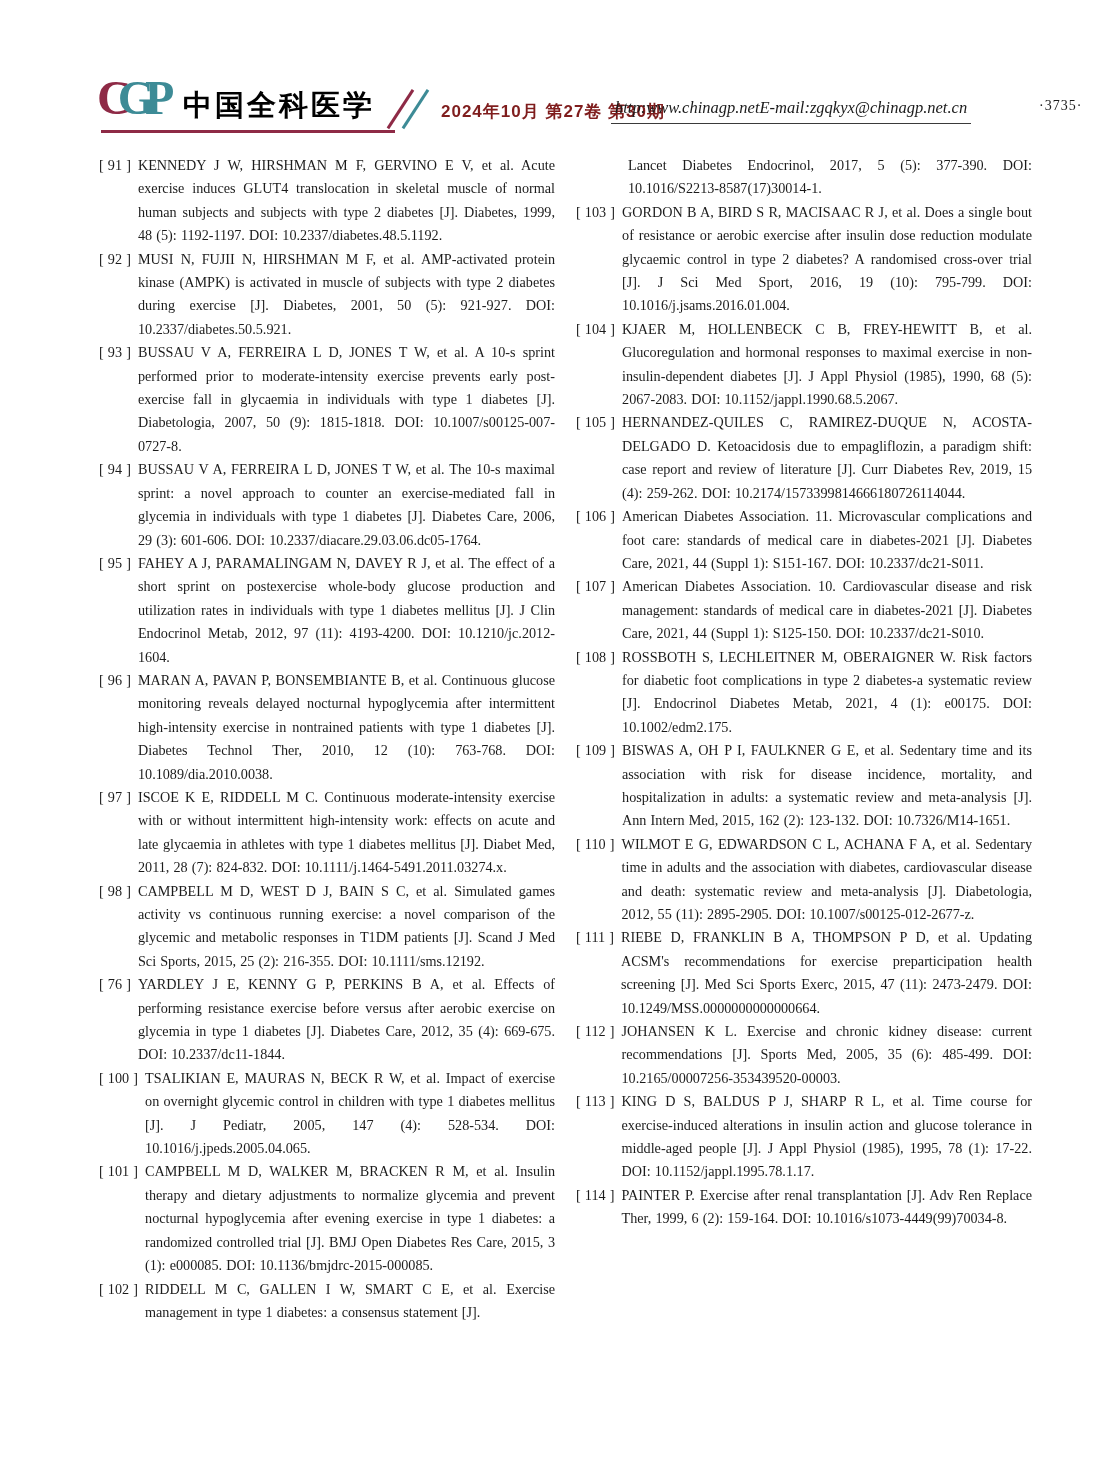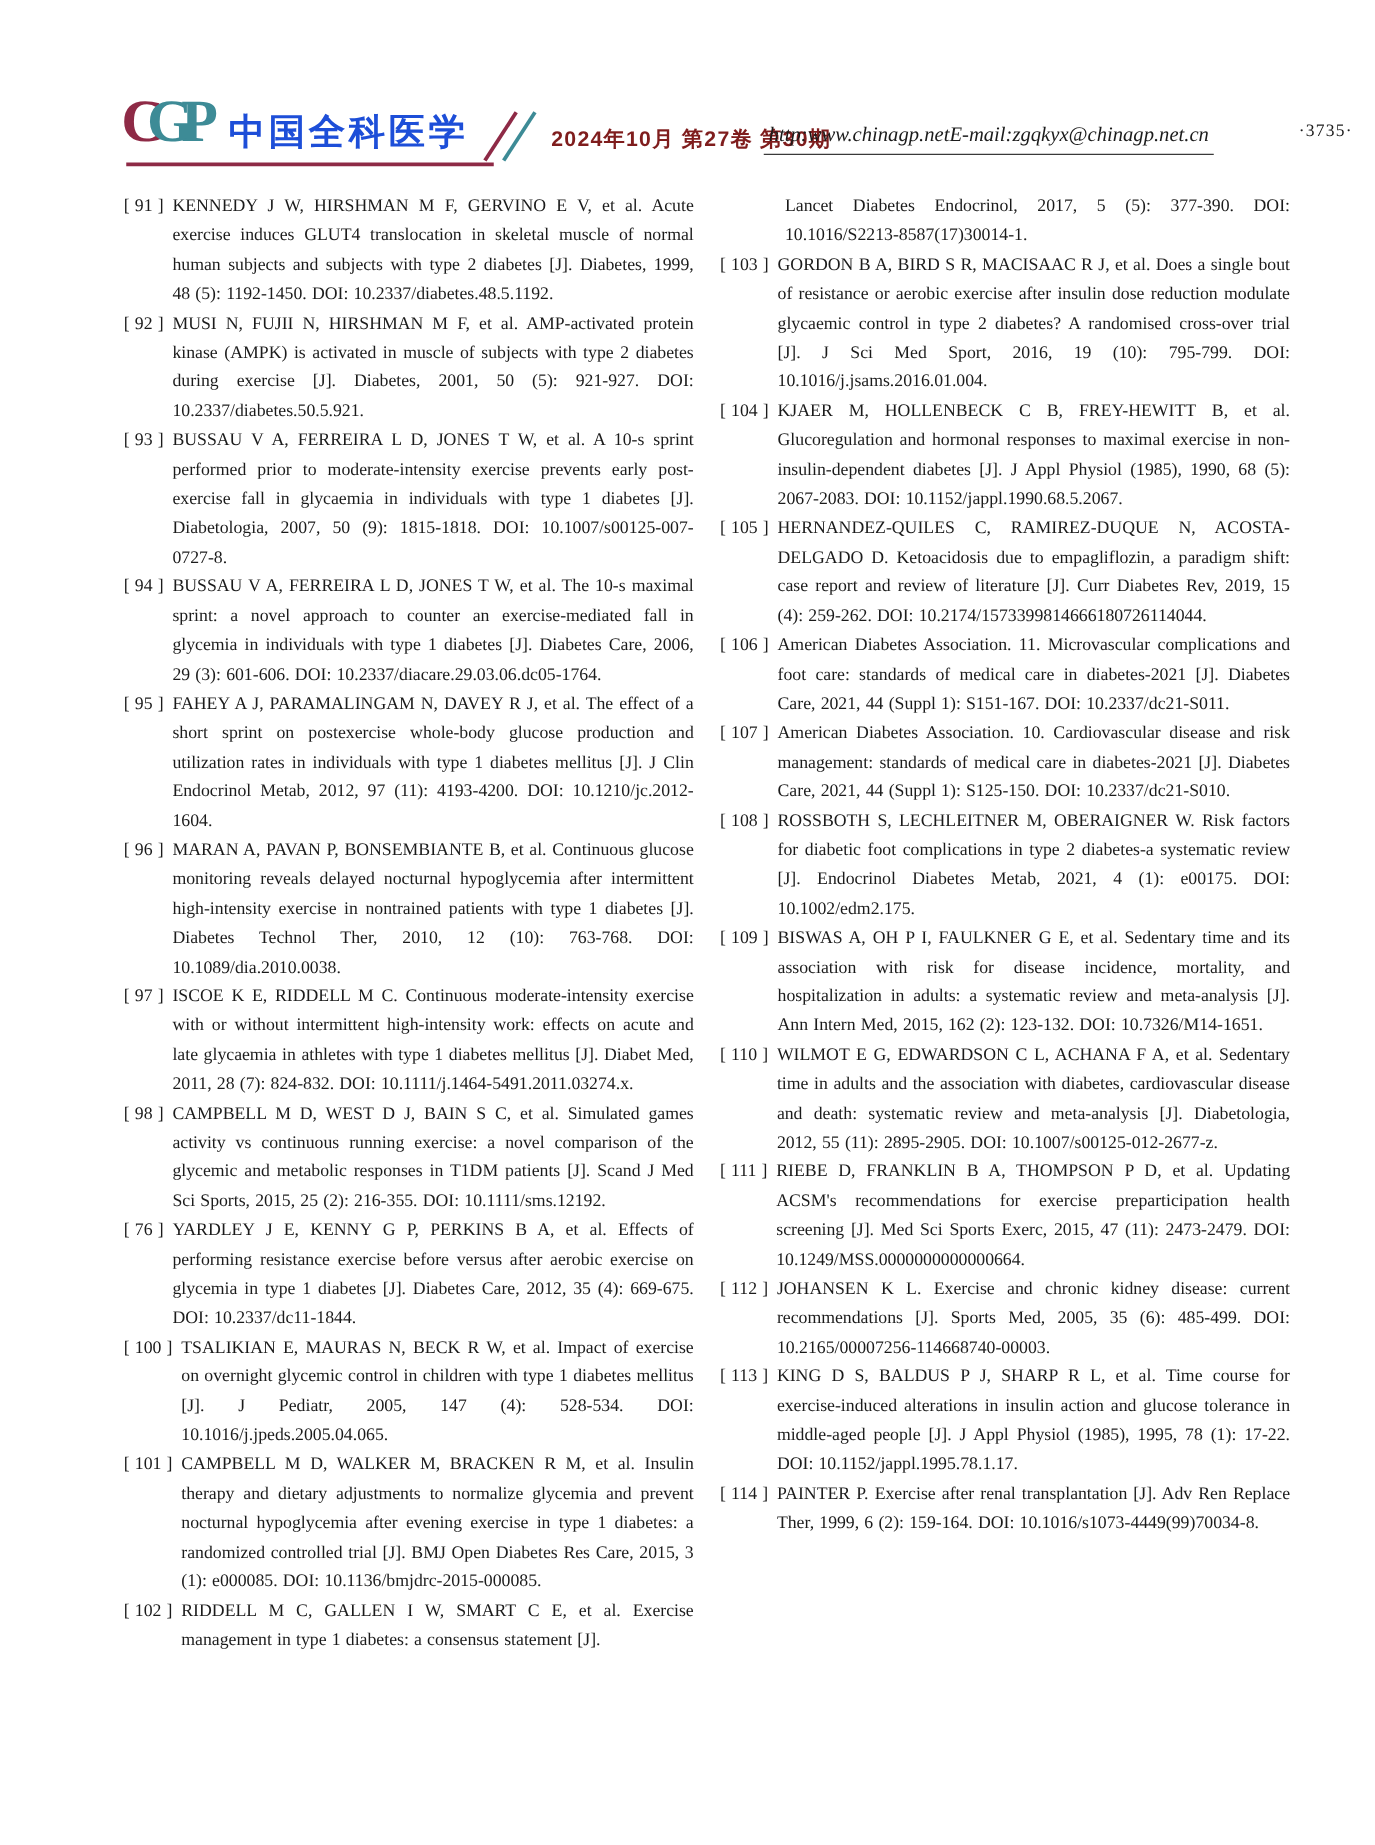--- a/index.html
+++ b/index.html
@@ -42,21 +42,21 @@
   .logo-letters .lg { color: #3d8b96; margin-left: -14px; }
   .logo-letters .lp { color: #3d8b96; margin-left: -10px; }
   .cn-title {
     position: absolute;
     left: 86px;
     top: 2px;
     font-family: "Liberation Sans", sans-serif;
     font-weight: 900;
     font-size: 29px;
     letter-spacing: 3px;
-    color: #1d4ed8;
+    color: #000000;
     white-space: nowrap;
   }
   .logo-underline {
     position: absolute;
     left: 4px;
     top: 46px;
     width: 294px;
     height: 2.5px;
     background: #8e2a46;
   }
@@ -145,21 +145,21 @@
     <div class="contact">
       <span class="site">http:www.chinagp.net</span><span class="email">E-mail:zgqkyx@chinagp.net.cn</span>
     </div>
     <div class="pageno">·3735·</div>
   </div>
 
   <div class="columns">
     <div class="col" id="col-left">
         <div class="ref">
           <span class="ref-label">[ 91 ]</span>
-          <span class="ref-text">KENNEDY J W, HIRSHMAN M F, GERVINO E V, et al. Acute exercise induces GLUT4 translocation in skeletal muscle of normal human subjects and subjects with type 2 diabetes [J]. Diabetes, 1999, 48 (5): 1192-1450. DOI: 10.2337/diabetes.48.5.1192.</span>
+          <span class="ref-text">KENNEDY J W, HIRSHMAN M F, GERVINO E V, et al. Acute exercise induces GLUT4 translocation in skeletal muscle of normal human subjects and subjects with type 2 diabetes [J]. Diabetes, 1999, 48 (5): 1192-1197. DOI: 10.2337/diabetes.48.5.1192.</span>
         </div>
         <div class="ref">
           <span class="ref-label">[ 92 ]</span>
           <span class="ref-text">MUSI N, FUJII N, HIRSHMAN M F, et al. AMP-activated protein kinase (AMPK) is activated in muscle of subjects with type 2 diabetes during exercise [J]. Diabetes, 2001, 50 (5): 921-927. DOI: 10.2337/diabetes.50.5.921.</span>
         </div>
         <div class="ref">
           <span class="ref-label">[ 93 ]</span>
           <span class="ref-text">BUSSAU V A, FERREIRA L D, JONES T W, et al. A 10-s sprint performed prior to moderate-intensity exercise prevents early post-exercise fall in glycaemia in individuals with type 1 diabetes [J]. Diabetologia, 2007, 50 (9): 1815-1818. DOI: 10.1007/s00125-007-0727-8.</span>
         </div>
         <div class="ref">
@@ -234,21 +234,21 @@
         <div class="ref">
           <span class="ref-label">[ 110 ]</span>
           <span class="ref-text">WILMOT E G, EDWARDSON C L, ACHANA F A, et al. Sedentary time in adults and the association with diabetes, cardiovascular disease and death: systematic review and meta-analysis [J]. Diabetologia, 2012, 55 (11): 2895-2905. DOI: 10.1007/s00125-012-2677-z.</span>
         </div>
         <div class="ref">
           <span class="ref-label">[ 111 ]</span>
           <span class="ref-text">RIEBE D, FRANKLIN B A, THOMPSON P D, et al. Updating ACSM's recommendations for exercise preparticipation health screening [J]. Med Sci Sports Exerc, 2015, 47 (11): 2473-2479. DOI: 10.1249/MSS.0000000000000664.</span>
         </div>
         <div class="ref">
           <span class="ref-label">[ 112 ]</span>
-          <span class="ref-text">JOHANSEN K L. Exercise and chronic kidney disease: current recommendations [J]. Sports Med, 2005, 35 (6): 485-499. DOI: 10.2165/00007256-114668740-00003.</span>
+          <span class="ref-text">JOHANSEN K L. Exercise and chronic kidney disease: current recommendations [J]. Sports Med, 2005, 35 (6): 485-499. DOI: 10.2165/00007256-353439520-00003.</span>
         </div>
         <div class="ref">
           <span class="ref-label">[ 113 ]</span>
           <span class="ref-text">KING D S, BALDUS P J, SHARP R L, et al. Time course for exercise-induced alterations in insulin action and glucose tolerance in middle-aged people [J]. J Appl Physiol (1985), 1995, 78 (1): 17-22. DOI: 10.1152/jappl.1995.78.1.17.</span>
         </div>
         <div class="ref">
           <span class="ref-label">[ 114 ]</span>
           <span class="ref-text">PAINTER P. Exercise after renal transplantation [J]. Adv Ren Replace Ther, 1999, 6 (2): 159-164. DOI: 10.1016/s1073-4449(99)70034-8.</span>
         </div>
       </div>

